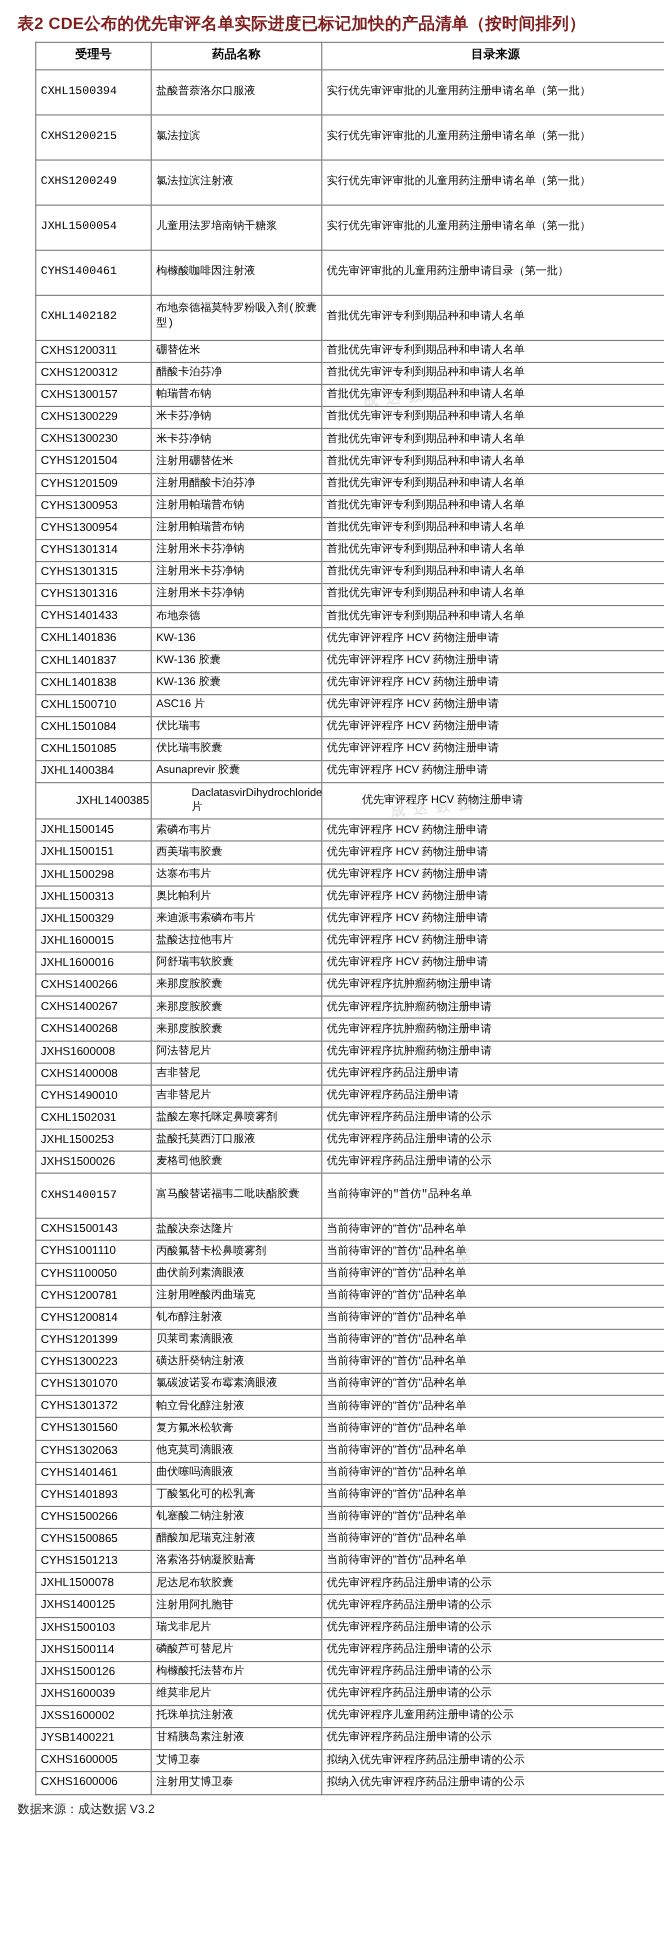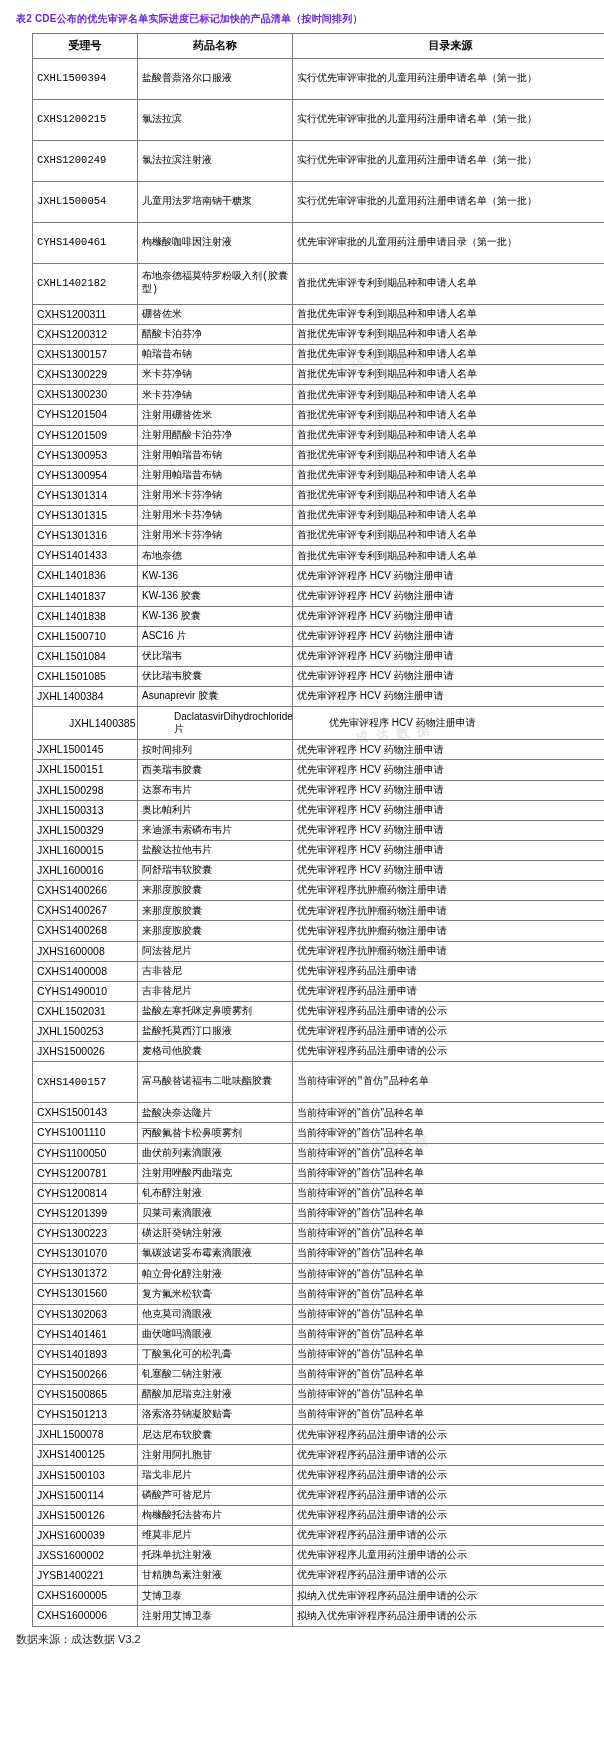--- a/index.html
+++ b/index.html
@@ -13,23 +13,23 @@
     color: #000000;
     -webkit-font-smoothing: antialiased;
   }
   .page {
     width: 604px;
     box-sizing: border-box;
     padding: 10px 14px 8px 14px;
     position: relative;
   }
   .caption {
-    font-size: 10px;
+    font-size: 15px;
     font-weight: bold;
-    color: #6d28d9;
+    color: #7f1d1d;
     margin: 2px 0 7px 2px;
     letter-spacing: 0.2px;
   }
   table.listing {
     border-collapse: collapse;
     width: 576px;
     table-layout: fixed;
     font-size: 10px;
     margin-left: 18px;
   }
@@ -254,21 +254,21 @@
           <td class="name">Asunaprevir 胶囊</td>
           <td class="src">优先审评程序 HCV 药物注册申请</td>
         </tr>
         <tr class="tall">
           <td class="code">JXHL1400385</td>
           <td class="name">DaclatasvirDihydrochloride 片</td>
           <td class="src">优先审评程序 HCV 药物注册申请</td>
         </tr>
         <tr>
           <td class="code">JXHL1500145</td>
-          <td class="name">按时间排列</td>
+          <td class="name">索磷布韦片</td>
           <td class="src">优先审评程序 HCV 药物注册申请</td>
         </tr>
         <tr>
           <td class="code">JXHL1500151</td>
           <td class="name">西美瑞韦胶囊</td>
           <td class="src">优先审评程序 HCV 药物注册申请</td>
         </tr>
         <tr>
           <td class="code">JXHL1500298</td>
           <td class="name">达寨布韦片</td>

